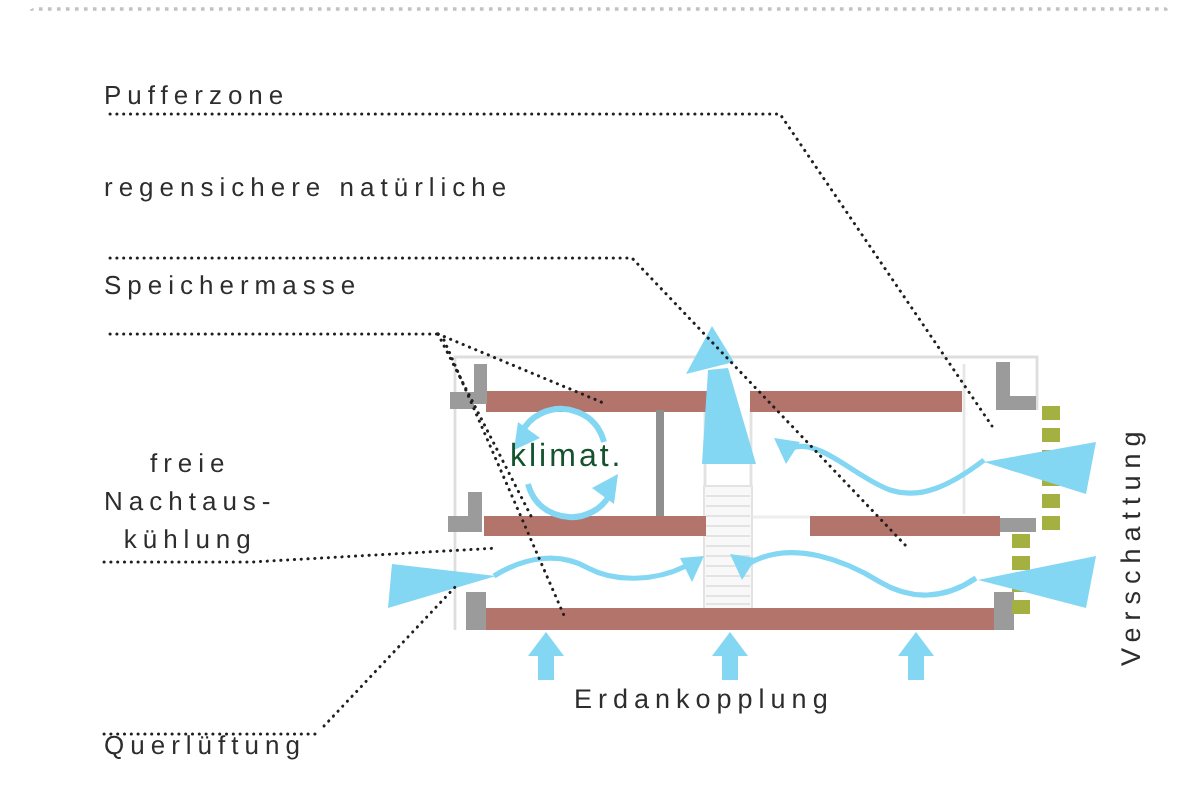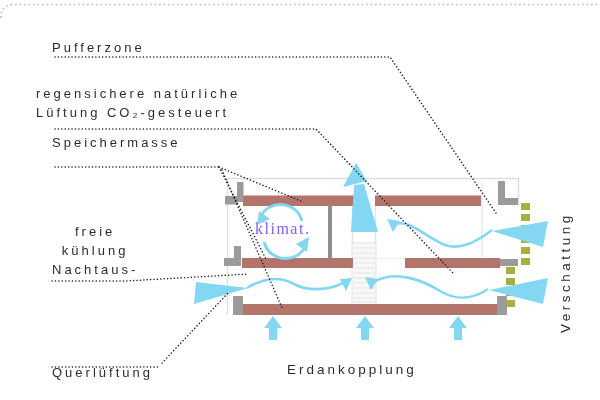--- a/index.html
+++ b/index.html
@@ -1,25 +1,26 @@
 <!DOCTYPE html>
 <html><head>
 <meta charset="utf-8">
 <style>
   html,body{margin:0;padding:0;background:#fff;}
   .canvas{
     position:relative;width:600px;height:400px;background:#ffffff;overflow:hidden;
     font-family:"Liberation Sans",sans-serif;
+    border-radius:32px;
   }
   .canvas svg{position:absolute;left:0;top:0;z-index:1;}
   .lbl{
     position:absolute;z-index:2;font-size:13px;letter-spacing:3px;
     color:#2d2d2d;white-space:nowrap;line-height:19px;
   }
-  .lbl-klimat{font-size:16px;letter-spacing:1.5px;color:#8b5cf6;line-height:18px;font-family:Liberation Serif, serif;}
+  .lbl-klimat{font-size:16px;letter-spacing:1.5px;color:#14532d;line-height:18px;}
   .lbl-erd{font-size:13.5px;}
   .lbl-versch{
     left:556px;top:333px;transform:rotate(-90deg);transform-origin:0 0;
     font-size:13.5px;letter-spacing:3.5px;
   }
 </style>
 </head>
 <body>
 
 <div class="canvas">
@@ -124,34 +125,33 @@
       <path d="M219,167 L266,259"></path>
       <path d="M222,170 L283,310"></path>
       <path d="M52,281 H126 L249,274"></path>
       <path d="M52,367 H160"></path>
       <path d="M162,363 L228,293"></path>
     </g>
   </svg>
 
   <div class="lbl" style="left:52px;top:38px;">Pufferzone</div>
 
-  <div class="lbl" style="left:36px;top:84px;">
+  <div class="lbl" style="left:52px;top:84px;">
     <div>regensichere natürliche</div>
-    <div>Lüftung CO₂-gesteuert</div>
   </div>
 
   <div class="lbl" style="left:52px;top:133px;">Speichermasse</div>
 
   <div class="lbl" style="left:52px;top:222px;text-align:center;">
     <div>freie</div>
+    <div>Nachtaus-</div>
     <div>kühlung</div>
-    <div>Nachtaus-</div>
   </div>
 
   <div class="lbl" style="left:52px;top:363px;">Querlüftung</div>
 
-  <div class="lbl lbl-erd" style="left:287px;top:360px;">Erdankopplung</div>
+  <div class="lbl lbl-erd" style="left:287px;top:340px;">Erdankopplung</div>
 
   <div class="lbl lbl-versch">Verschattung</div>
 
   <div class="lbl lbl-klimat" style="left:255px;top:220px;">klimat.</div>
 
 </div>
 
 </body></html>

